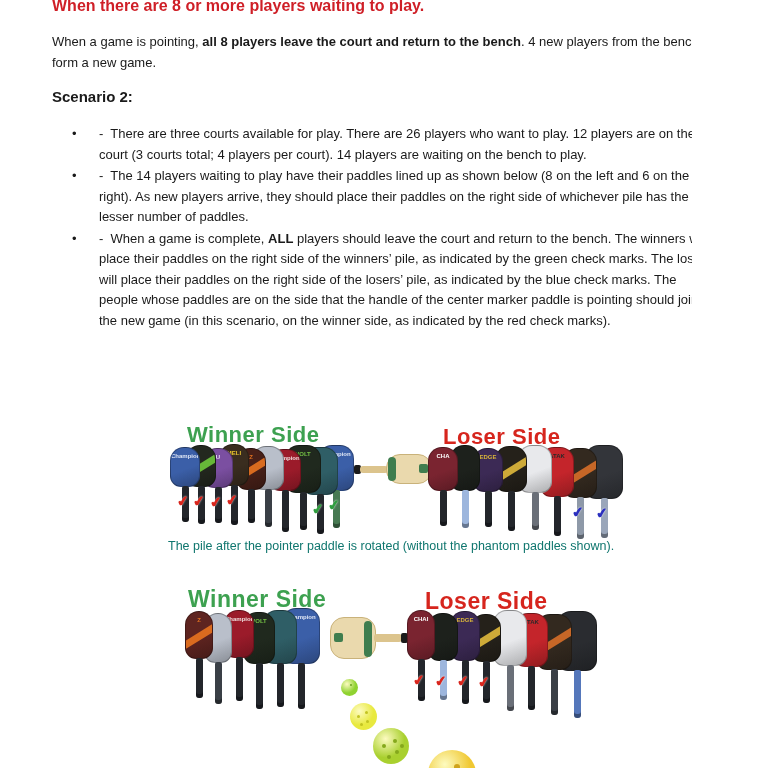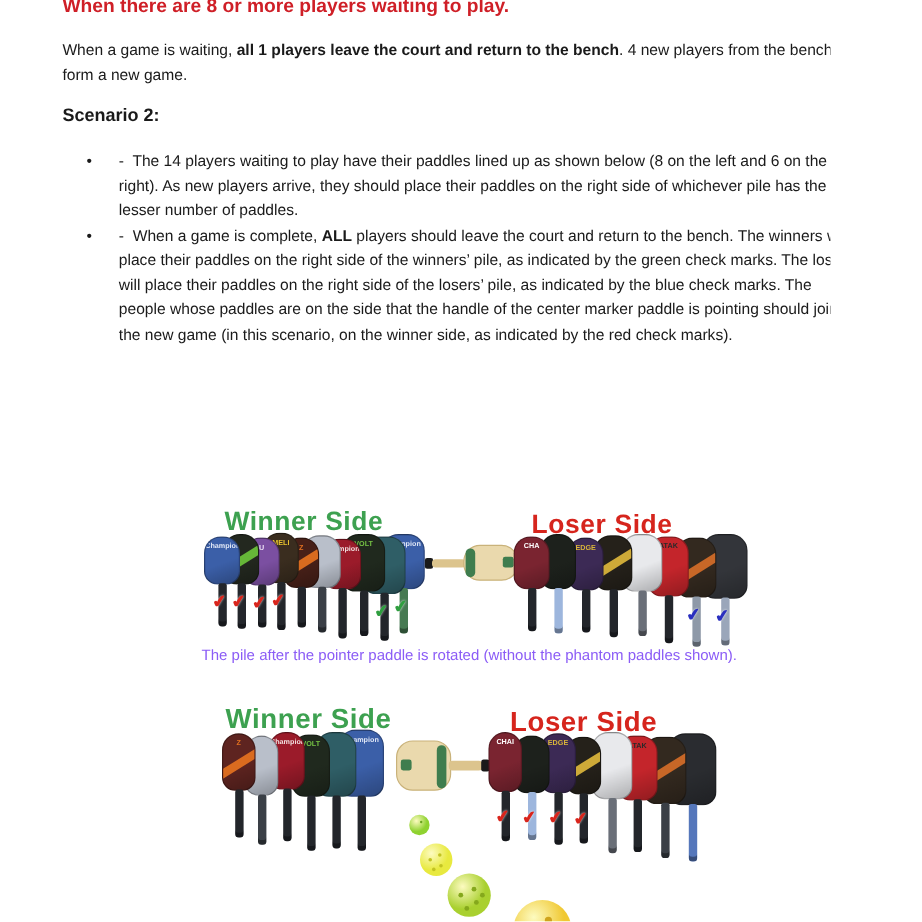--- a/index.html
+++ b/index.html
@@ -31,23 +31,24 @@
   .pblade{border:1px solid #c9b27a;box-sizing:border-box;border-radius:14px;}
   .caption{position:absolute;left:168px;top:538px;width:480px;font-size:12.5px;line-height:16.5px;}
   .ball{position:absolute;border-radius:50%;}
   .hole{position:absolute;border-radius:50%;}
 </style>
 </head>
 <body>
 
 <div class="page">
   <div class="heading" style="color: rgb(207, 31, 39);">When there are 8 or more players waiting to play.</div>
-  <div class="intro"><span>When a game is waiting, </span><b>all 1 players leave the court and return to the bench</b><span>. 4 new players from the bench will form a new game.</span></div>
+  <div class="intro"><span>When a game is pointing, </span><b>all 8 players leave the court and return to the bench</b><span>. 4 new players from the bench will form a new game.</span></div>
   <div class="scenario">Scenario 2:</div>
   <ul class="bullets" id="bullet-list">
+      <li><span>-&nbsp; There are three courts available for play. There are 26 players who want to play. 12 players are on the court (3 courts total; 4 players per court). 14 players are waiting on the bench to play.</span></li>
       <li><span>-&nbsp; The 14 players waiting to play have their paddles lined up as shown below (8 on the left and 6 on the right). As new players arrive, they should place their paddles on the right side of whichever pile has the lesser number of paddles.</span></li>
       <li><span>-&nbsp; When a game is complete, </span><b>ALL</b><span> players should leave the court and return to the bench. The winners will place their paddles on the right side of the winners’ pile, as indicated by the green check marks. The losers will place their paddles on the right side of the losers’ pile, as indicated by the blue check marks. The people whose paddles are on the side that the handle of the center marker paddle is pointing should join the new game (in this scenario, on the winner side, as indicated by the red check marks).</span></li>
     </ul>
 
   <div class="fig" id="figure1">
     <div class="side-label" id="f1-wlabel" style="left: 187px; top: 2px; font-size: 22px; color: rgb(61, 161, 80);">Winner Side</div>
     <div class="side-label" id="f1-llabel" style="left: 443px; top: 4px; font-size: 22px; color: rgb(214, 37, 29);">Loser Side</div>
     <div class="pile" id="f1-winner" style="left:170px;top:24px;">
         <div class="paddle" style="left: 0px; top: 3px; width: 30px; z-index: 10;">
           <div class="blade" style="height: 40px; background: linear-gradient(160deg, rgb(59, 95, 168), rgb(59, 95, 168) 55%, rgba(0, 0, 0, 0.25)), rgb(59, 95, 168);">
@@ -161,21 +162,21 @@
         </div>
         <span class="check" style="color: rgb(42, 47, 191); left: 144px; top: 59px;">✔</span>
         <div class="paddle" style="left: 157px; top: 0px; width: 38px; z-index: 1;">
           <div class="blade" style="height: 54px; background: linear-gradient(160deg, rgb(51, 53, 58), rgb(51, 53, 58) 55%, rgba(0, 0, 0, 0.25)), rgb(51, 53, 58);"></div>
           <div class="handle" style="left: 15.5px; top: 53px; width: 7px; height: 40px; background: rgb(154, 166, 186);"></div>
         </div>
         <span class="check" style="color: rgb(42, 47, 191); left: 168px; top: 60px;">✔</span>
       </div>
   </div>
 
-  <div class="caption" style="color: #8b5cf6;">The pile after the pointer paddle is rotated (without the phantom paddles shown).</div>
+  <div class="caption" style="color: #0f766e;">The pile after the pointer paddle is rotated (without the phantom paddles shown).</div>
 
   <div class="fig" id="figure2">
     <div class="side-label" id="f2-wlabel" style="left: 188px; top: 2px; font-size: 23px; color: rgb(61, 161, 80);">Winner Side</div>
     <div class="side-label" id="f2-llabel" style="left: 425px; top: 4px; font-size: 23px; color: rgb(214, 37, 29);">Loser Side</div>
     <div class="pile" id="f2-winner" style="left:185px;top:24px;">
         <div class="paddle" style="left: 0px; top: 3px; width: 28px; z-index: 6;">
           <div class="blade" style="height: 48px; background: linear-gradient(160deg, rgb(94, 36, 32), rgb(94, 36, 32) 55%, rgba(0, 0, 0, 0.25)), rgb(94, 36, 32);">
             <div class="stripe" style="background: rgb(224, 112, 32);"></div>
             <span class="blabel" style="color: rgb(224, 112, 32);">Z</span>
           </div>

